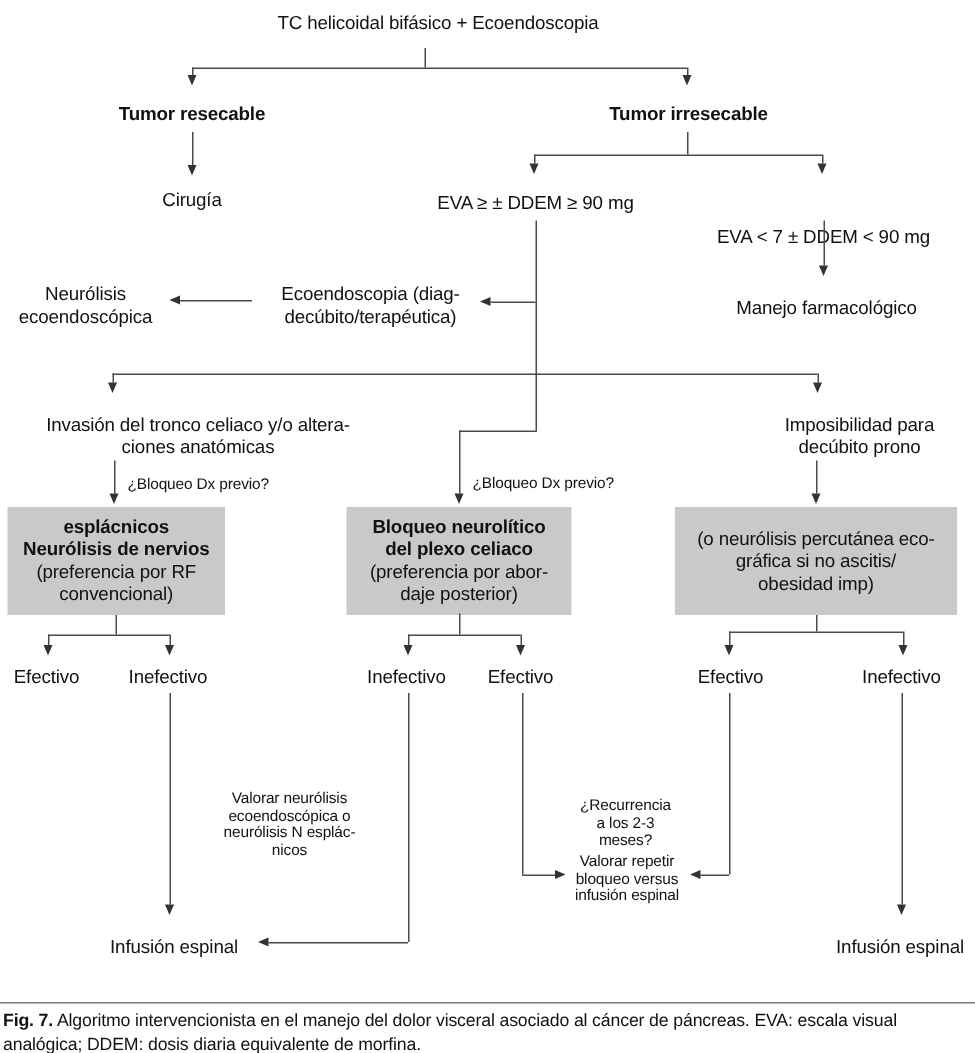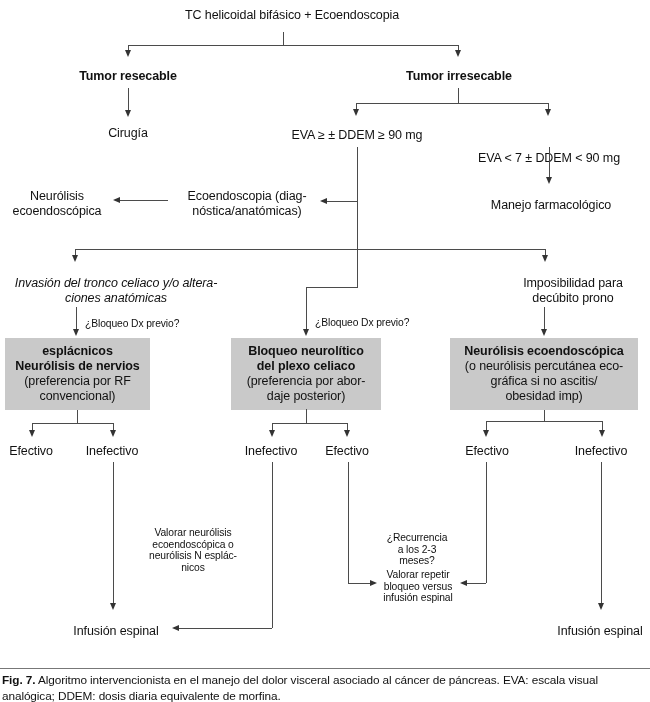--- a/index.html
+++ b/index.html
@@ -41,29 +41,29 @@
   <div class="t b" style="left:459px;top:69px;">Tumor irresecable</div>
 
   <div class="t" style="left:128px;top:126px;">Cirugía</div>
   <div class="t" style="left:357px;top:128px;">EVA ≥ ± DDEM ≥ 90 mg</div>
   <div class="t" style="left:549px;top:128px;margin-top:23px;">EVA &lt; 7 ± DDEM &lt; 90 mg</div>
 
   <div class="t" style="left:551px;top:198px;">Manejo farmacológico</div>
 
   <div class="t" style="left:247px;top:189px;">
     <span>Ecoendoscopia (diag-</span>
-    <span>nóstica/anatómicas)</span>
+    <span>decúbito/terapéutica)</span>
   </div>
 
   <div class="t" style="left:57px;top:189px;">
     <span>Neurólisis</span>
     <span>ecoendoscópica</span>
   </div>
 
-  <div class="t" style="left:116px;top:276px;font-style:italic;">
+  <div class="t" style="left:132px;top:276px;">
     <span>Invasión del tronco celiaco y/o altera-</span>
     <span>ciones anatómicas</span>
   </div>
 
   <div class="t" style="left:545px;top:276px;margin-left:28px;">
     <span>Imposibilidad para</span>
     <span>decúbito prono</span>
   </div>
 
   <div class="tl s" style="left:85px;top:318px;">¿Bloqueo Dx previo?</div>
@@ -77,21 +77,20 @@
   </div>
 
   <div class="box" style="left:231px;top:338px;width:150px;height:72px;">
     <span class="b">Bloqueo neurolítico</span>
     <span class="b">del plexo celiaco</span>
     <span>(preferencia por abor-</span>
     <span>daje posterior)</span>
   </div>
 
   <div class="box" style="left:450px;top:338px;width:188px;height:72px;">
-    <span class="b">Neurólisis ecoendoscópica</span>
     <span>(o neurólisis percutánea eco-</span>
     <span>gráfica si no ascitis/</span>
     <span>obesidad imp)</span>
   </div>
 
   <div class="t" style="left:31px;top:444px;">Efectivo</div>
   <div class="t" style="left:112px;top:444px;">Inefectivo</div>
   <div class="t" style="left:271px;top:444px;">Inefectivo</div>
   <div class="t" style="left:347px;top:444px;">Efectivo</div>
   <div class="t" style="left:487px;top:444px;">Efectivo</div>

